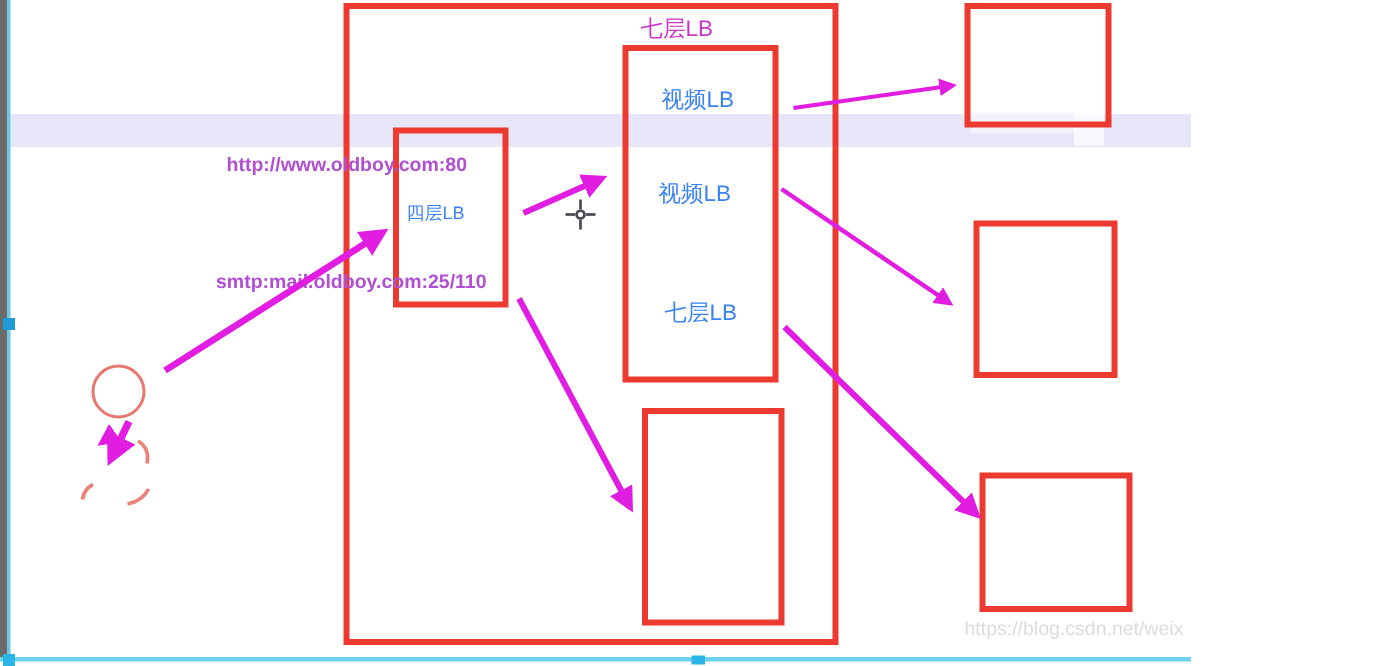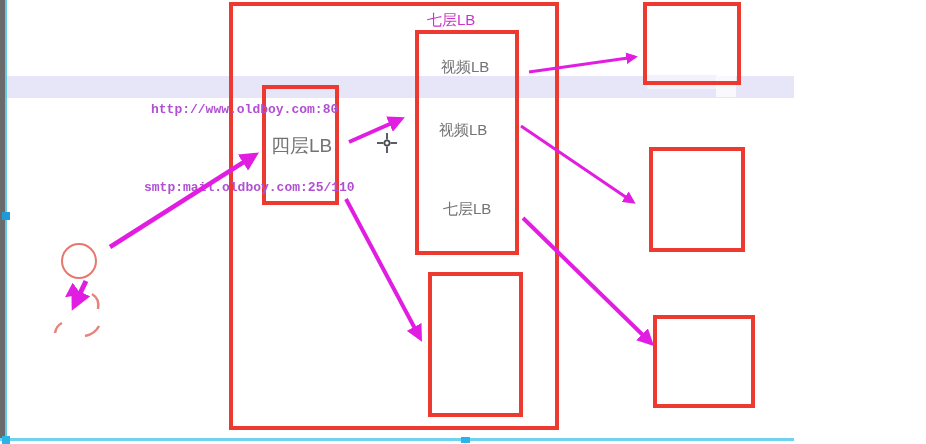--- a/index.html
+++ b/index.html
@@ -4,23 +4,23 @@
 <style>
   html,body{margin:0;padding:0;background:#fff;}
   #stage{
     position:relative;width:794px;height:444px;overflow:hidden;
     background:#ffffff;font-family:"Liberation Sans",sans-serif;
   }
   .abs{position:absolute;}
   
   .shape{position:absolute;border:4px solid #ec3a31;box-sizing:border-box;background:transparent;}
   
-  .lbl{position:absolute;color:#737373;font-size:15px;line-height:1.2;white-space:nowrap;}
+  .lbl{position:absolute;color:#3b82f6;font-size:15px;line-height:1.2;white-space:nowrap;}
   .url-txt{position:absolute;color:#b14fd3;font-size:13px;font-weight:bold;
-           font-family:Liberation Mono, monospace;white-space:nowrap;}
+           font-family:Liberation Sans, sans-serif;white-space:nowrap;}
   
   #left-strip{left:0;top:0;width:5px;height:438px;background:#6a6a6a;}
   #left-cyan-line{left:5px;top:0;width:2px;height:441px;background:#60cbe9;}
   #bottom-cyan-line{left:0;top:438px;width:924px;height:3px;background:#6fd2ee;}
   #right-blue-line{left:920px;top:0;width:4px;height:441px;background:#2f80c2;}
   .handle{position:absolute;background:#1f9ad6;}
   #band{left:7px;top:76px;width:913px;height:22px;background:#e6e6f8;}
   #band-light{left:647px;top:75px;width:70px;height:14px;background:#f2f2fc;}
   #band-white{left:716px;top:76px;width:20px;height:21px;background:rgba(255,255,255,0.75);}
   #next-panel{
@@ -45,21 +45,21 @@
 
   <div class="shape" style="left:229px;top:2px;width:330px;height:428px;"></div>
   <div class="shape" style="left:415px;top:30px;width:104px;height:225px;"></div>
   <div class="shape" style="left:262px;top:85px;width:77px;height:120px;"></div>
   <div class="shape" style="left:643px;top:2px;width:98px;height:83px;"></div>
   <div class="shape" style="left:649px;top:147px;width:96px;height:105px;"></div>
   <div class="shape" style="left:653px;top:315px;width:102px;height:93px;"></div>
   <div class="shape" style="left:428px;top:272px;width:95px;height:145px;"></div>
 
   <div class="lbl" style="left:427px;top:11px;color:#ca35c8;">七层LB</div>
-  <div class="lbl" style="left:271px;top:135px;font-size:19px;">四层LB</div>
+  <div class="lbl" style="left:271px;top:135px;font-size:12px;">四层LB</div>
   <div class="lbl" style="left:441px;top:58px;">视频LB</div>
   <div class="lbl" style="left:439px;top:121px;">视频LB</div>
   <div class="lbl" style="left:443px;top:200px;">七层LB</div>
   <div class="url-txt" style="left:151px;top:102px;">http://www.oldboy.com:80</div>
   <div class="url-txt" style="left:144px;top:180px;">smtp:mail.oldboy.com:25/110</div>
 
   <svg id="svg-overlay" viewBox="0 0 926 444" xmlns="http://www.w3.org/2000/svg">
     <defs>
       <marker id="ah" viewBox="0 0 10 10" refX="7.5" refY="5" markerWidth="4.2" markerHeight="4.2" orient="auto-start-reverse">
         <path d="M0,0 L10,5 L0,10 z" fill="#e21de2"></path>
@@ -100,14 +100,15 @@
   <div class="abs" id="right-blue-line"></div>
   <div class="handle" style="left:2px;top:212px;width:8px;height:8px;"></div>
   <div class="handle" style="left:916px;top:211px;width:9px;height:9px;"></div>
   <div class="handle" style="left:2px;top:436px;width:8px;height:8px;background:#2ab5e6;"></div>
   <div class="handle" style="left:461px;top:437px;width:9px;height:6px;background:#2ab5e6;"></div>
 
   <div class="abs" id="next-panel">
     <span>›</span>
   </div>
 
+  <div class="wm" id="wm-url">https://blog.csdn.net/weix</div>
 
 </div>
 
 </body></html>

